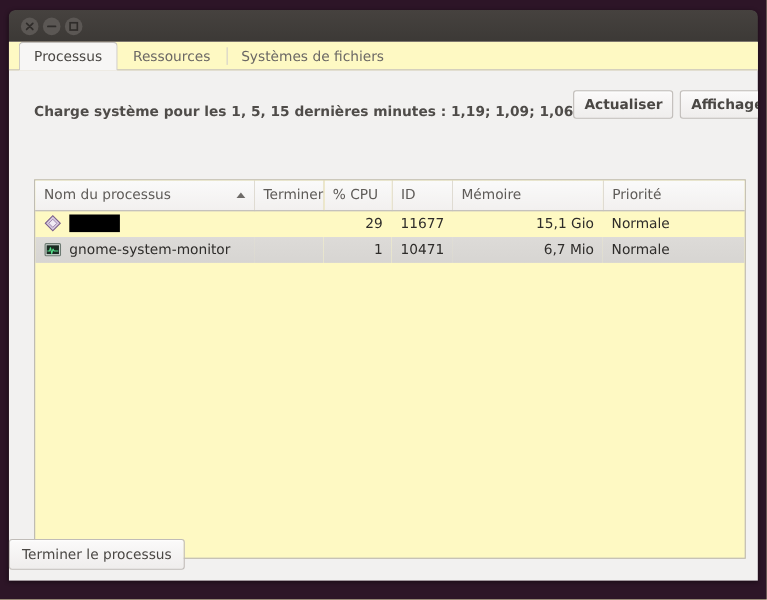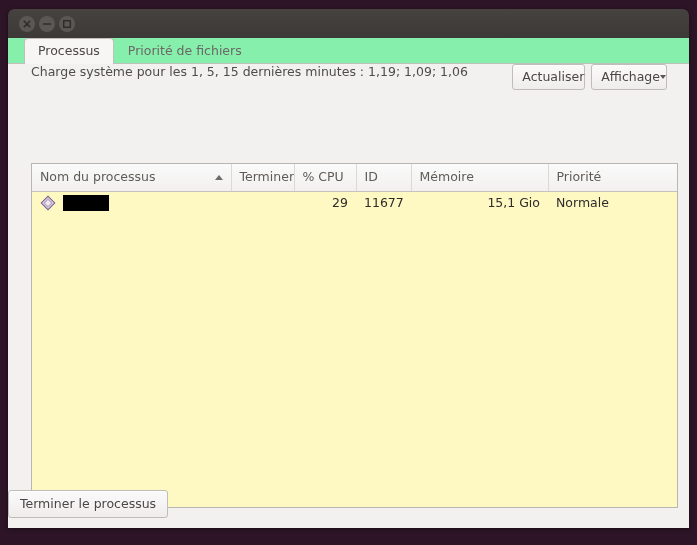--- a/index.html
+++ b/index.html
@@ -70,25 +70,25 @@
   
   #content {
     height: 490px;
     background: #f2f1f0;
     position: relative;
   }
 
   
   #tabbar {
     height: 26px;
-    background: #86efac;
+    background: #fef9c3;
     border-bottom: 1px solid #c3bfbb;
     display: flex;
     align-items: flex-end;
-    padding-left: 16px;
+    padding-left: 9px;
     box-sizing: border-box;
   }
   .tab {
     font-size: 12.5px;
     color: #6b6865;
     padding: 4px 13px 5px 13px;
     height: 25px;
     box-sizing: border-box;
     border: 1px solid transparent;
     border-bottom: none;
@@ -114,37 +114,38 @@
     margin-bottom: -1px;
     height: 26px;
     z-index: 2;
   }
   .tab.active + .tab::before { background: transparent; }
 
   
   #toolbar {
     height: 44px;
     display: flex;
-    align-items: flex-start;
+    align-items: flex-end;
     padding: 0 22px 0 23px;
     box-sizing: border-box;
+    font-weight: bold;
   }
   #load-text {
     font-size: 12.5px;
     color: #4f4c49;
     flex: 1;
     white-space: nowrap;
   }
   .btn {
     font-size: 12.5px;
     color: #4a4744;
     background: linear-gradient(to bottom, #fbfafa 0%, #efedec 100%);
     border: 1px solid #c0bcb8;
     border-radius: 3px;
-    padding: 4px 0 5px 9px;
+    padding: 4px 9px 5px 9px;
     line-height: 15px;
     white-space: nowrap;
     cursor: default;
     box-shadow: 0 1px 0 rgba(255,255,255,.7) inset;
   }
   #btn-affichage {
     margin-left: 6px;
     display: inline-flex;
     align-items: center;
   }
@@ -265,21 +266,24 @@
     </div>
   </div>
 
   <div id="content">
 
     <div id="tabbar">
       <div class="tab active">
         <span>Processus</span>
       </div>
       <div class="tab">
-        <span>Priorité de fichiers</span>
+        <span>Ressources</span>
+      </div>
+      <div class="tab">
+        <span>Systèmes de fichiers</span>
       </div>
     </div>
 
     <div id="toolbar">
       <div id="load-text">Charge système pour les 1, 5, 15 dernières minutes : 1,19; 1,09; 1,06</div>
       <div class="btn" id="btn-actualiser">
         <span>Actualiser</span>
       </div>
       <div class="btn" id="btn-affichage">
         <span>Affichage</span>
@@ -330,20 +334,37 @@
                 </svg>
                 <span class="redacted"></span>
               </span>
             </td>
             <td></td>
             <td class="num">29</td>
             <td>11677</td>
             <td class="num">15,1 Gio</td>
             <td>Normale</td>
           </tr>
+          <tr class="row-selected">
+            <td>
+              <span class="namecell">
+                <svg class="icon-box" viewBox="0 0 16 16">
+                  <rect x="1" y="2.5" width="14" height="11" rx="1" fill="#cfd7d2" stroke="#6d7a72" stroke-width="1"></rect>
+                  <rect x="2.4" y="4" width="11.2" height="8" fill="#1b2b22"></rect>
+                  <path d="M3 9.2 L5 9.2 L5.9 6.2 L7 11.6 L8.2 7.4 L9.2 9.2 L13 9.2" stroke="#54e08a" stroke-width="1" fill="none" stroke-linejoin="round"></path>
+                </svg>
+                <span>gnome-system-monitor</span>
+              </span>
+            </td>
+            <td></td>
+            <td class="num">1</td>
+            <td>10471</td>
+            <td class="num">6,7 Mio</td>
+            <td>Normale</td>
+          </tr>
         </tbody>
       </table>
     </div>
 
     <div id="footer">
       <div class="btn" id="btn-terminer">
         <span>Terminer le processus</span>
       </div>
     </div>
 

